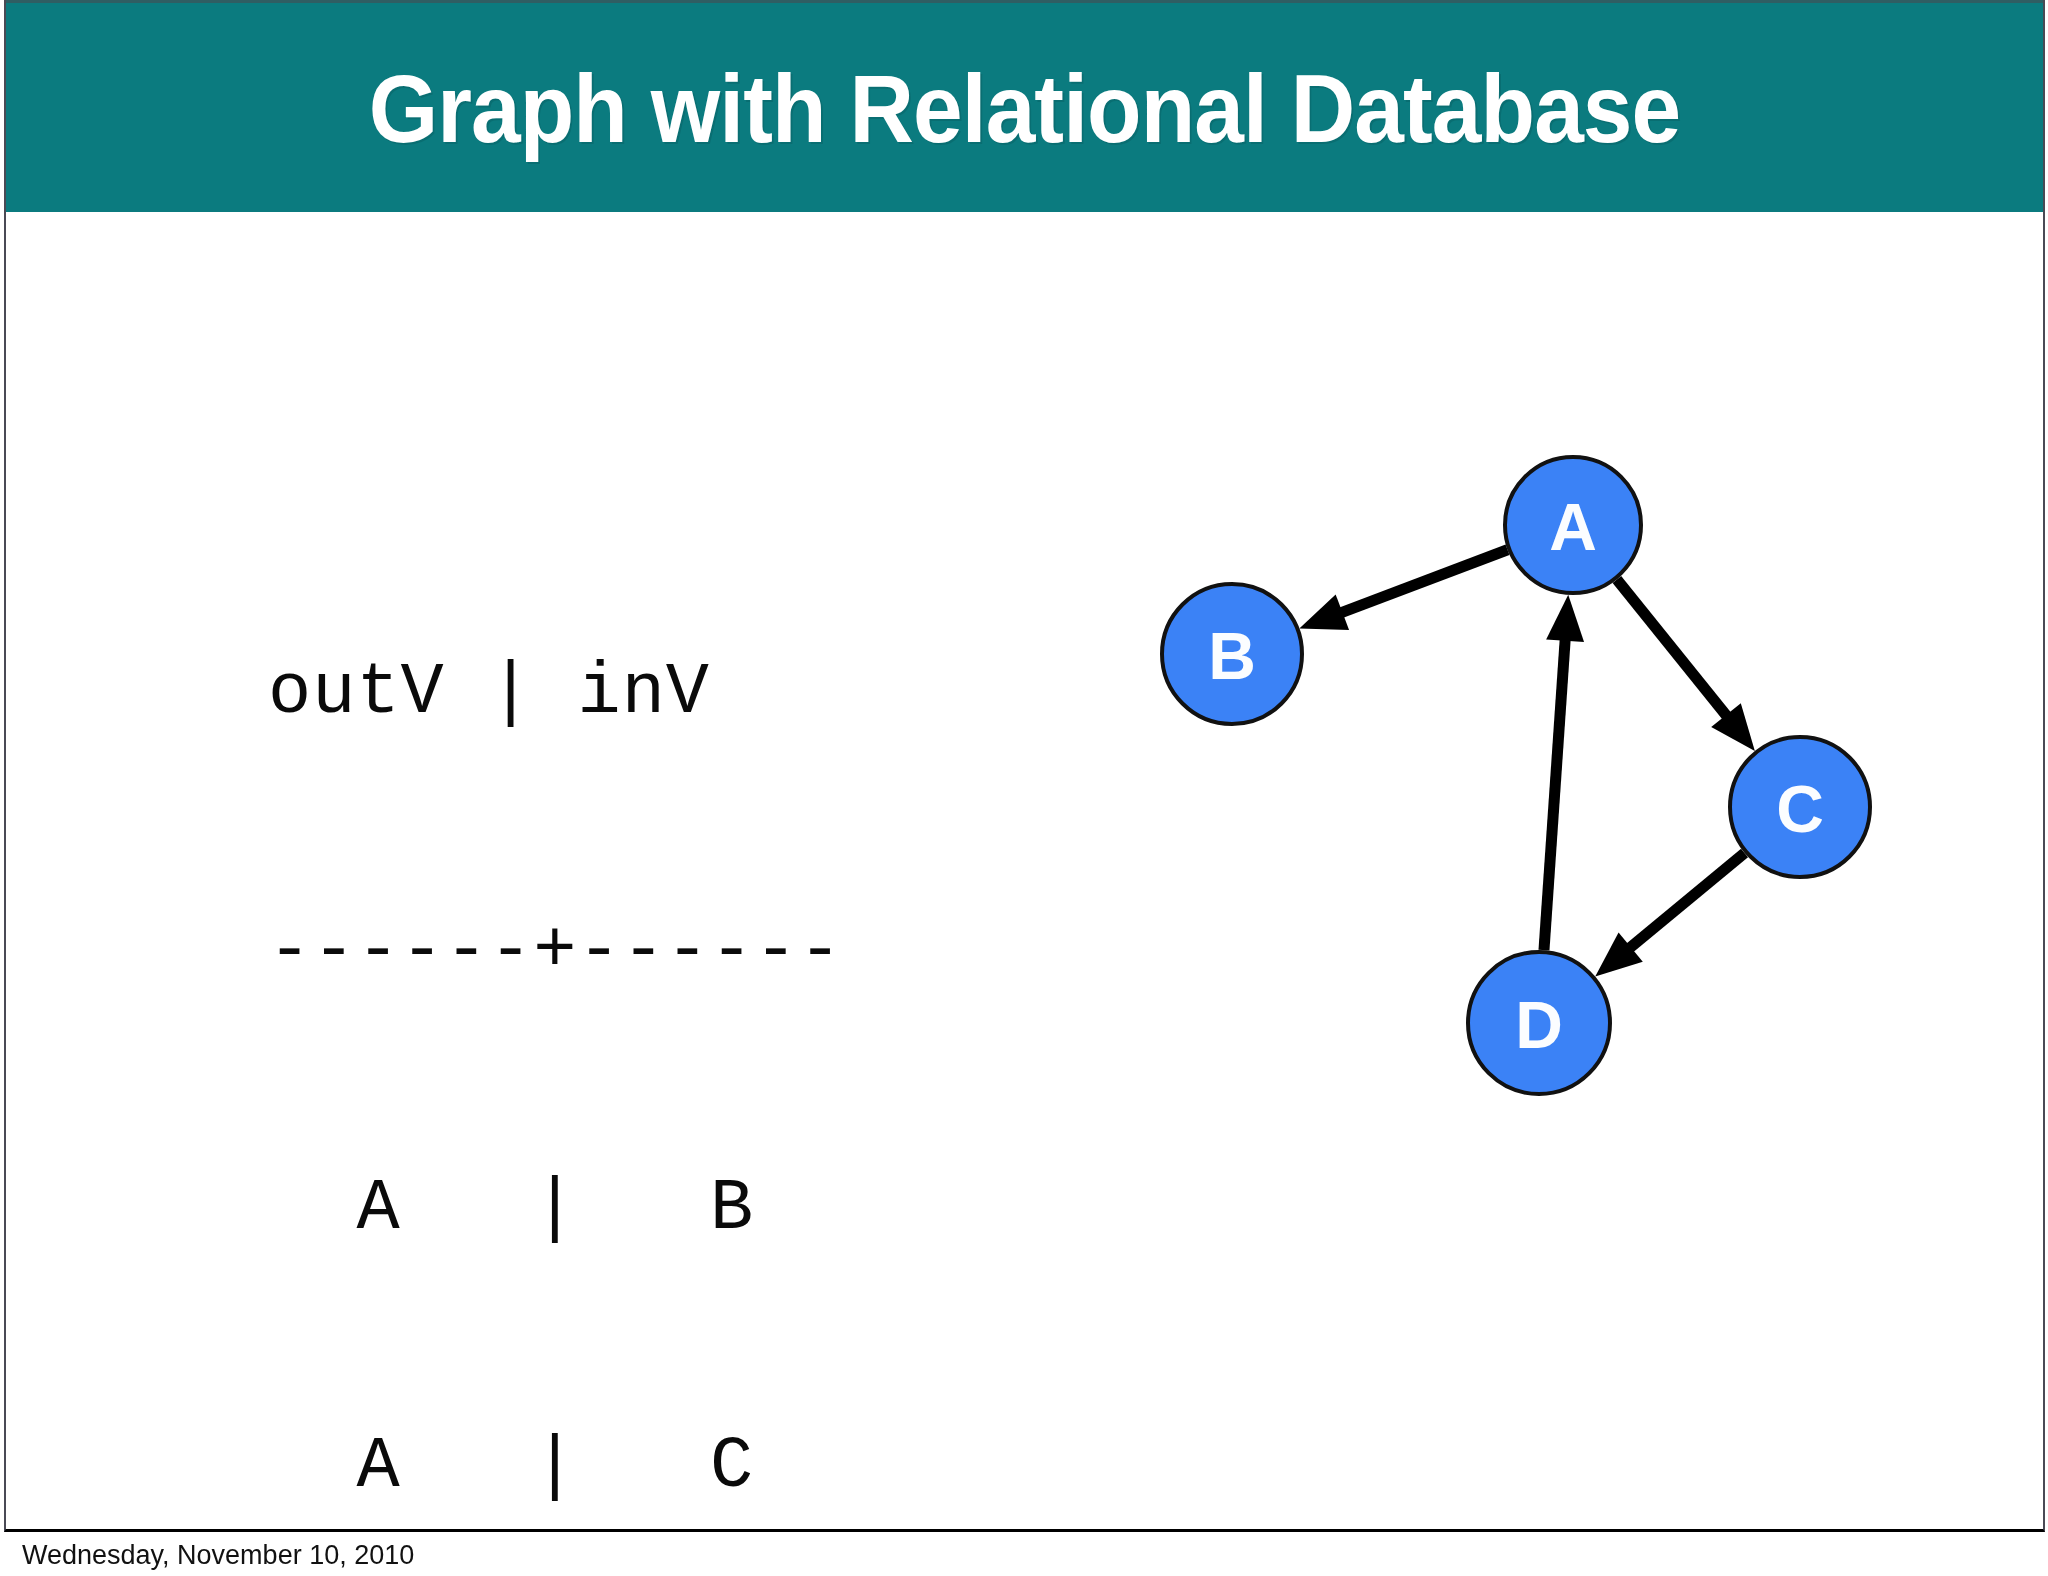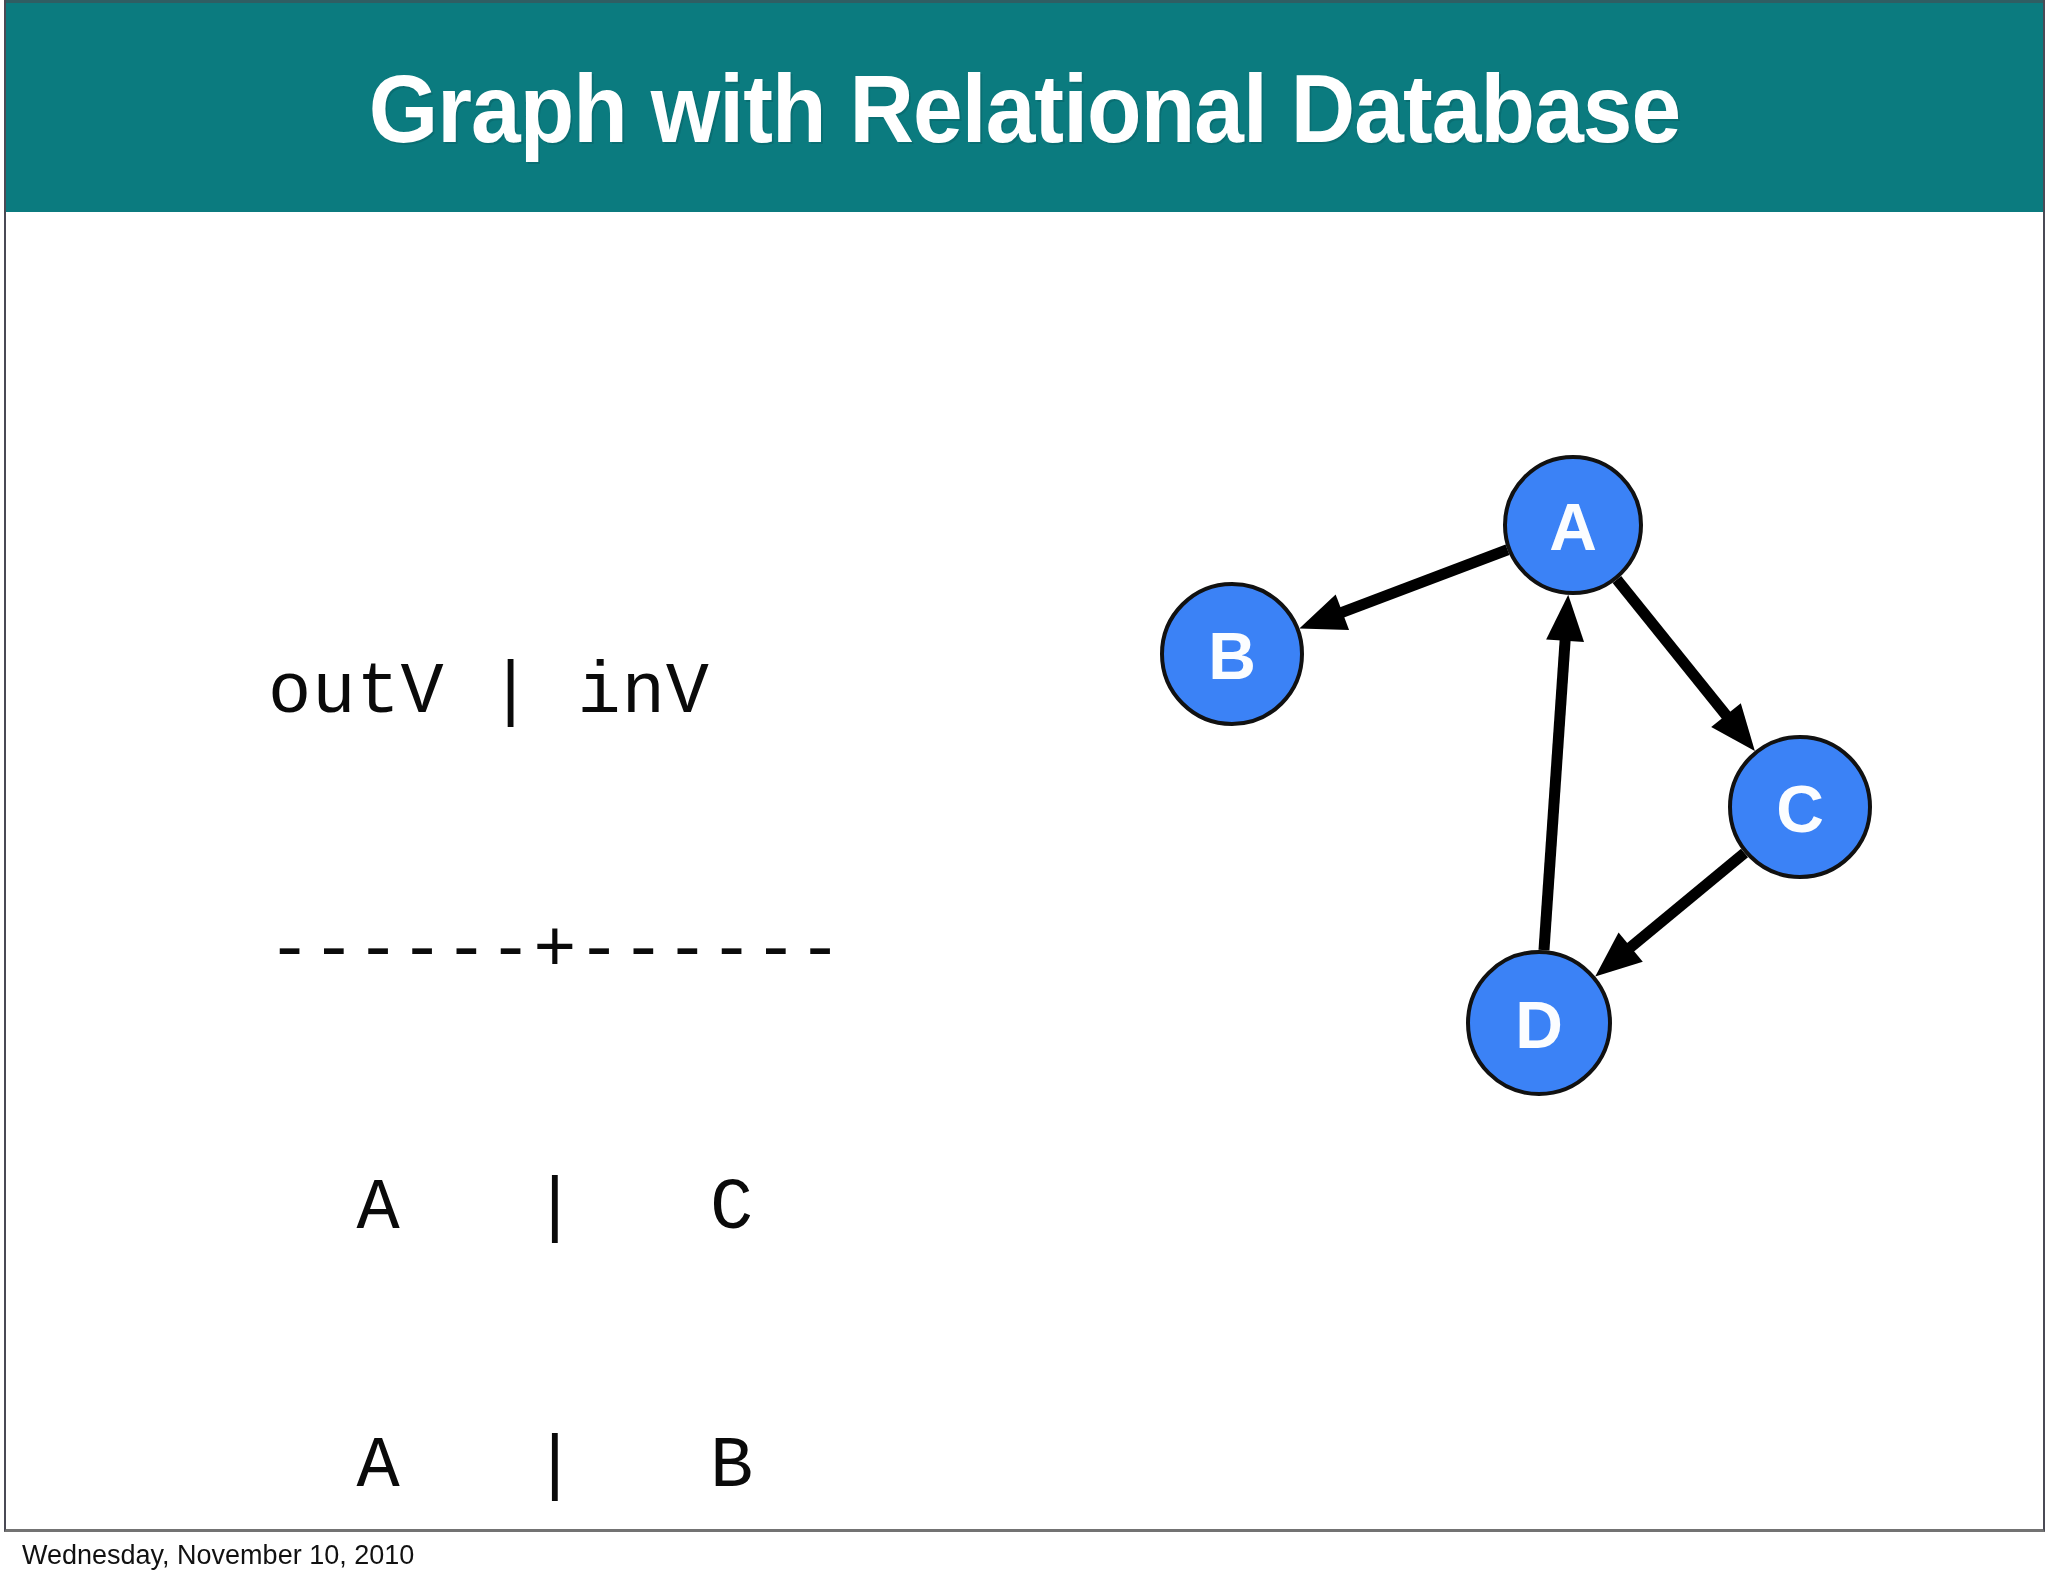--- a/index.html
+++ b/index.html
@@ -18,21 +18,21 @@
   
   #slide {
     position: absolute;
     left: 4px;
     top: 0px;
     width: 2041px;
     height: 1532px;
     background: #ffffff;
     border-left: 2px solid #4a4a55;
     border-right: 2px solid #4a4a55;
-    border-bottom: 3px solid #737373;
+    border-bottom: 3px solid #000000;
     box-sizing: border-box;
     overflow: hidden;
   }
 
   
   #title-bar {
     position: absolute;
     left: 0;
     top: 0;
     width: 100%;
@@ -128,22 +128,22 @@
 
 <div id="slide">
 
   <div id="title-bar">
     <div id="title-text">Graph with Relational Database</div>
   </div>
 
   <div id="ascii-table">
     <span class="tbl-row">outV | inV</span>
     <span class="tbl-row tbl-rule">------+------</span>
+    <span class="tbl-row">  A   |   B</span>
     <span class="tbl-row">  A   |   C</span>
-    <span class="tbl-row">  A   |   B</span>
     
     
   </div>
 
   <div id="graph-panel">
     <svg id="graph-svg" viewBox="0 0 900 760" xmlns="http://www.w3.org/2000/svg">
       <g id="edges-layer">
           <line x1="421.5282445699537" y1="169.76790747940169" x2="250.75480868807406" y2="234.3713480329573" class="edge-line"></line>
           <polygon points="213.3423770137619,248.52443802118682 249.64395569481186,214.47747948942455 263.0893911836299,250.01928958002114" class="edge-head"></polygon>
           <line x1="530.8935203637682" y1="199.52851428450498" x2="643.7703674179709" y2="339.75437714479204" class="edge-line"></line>

